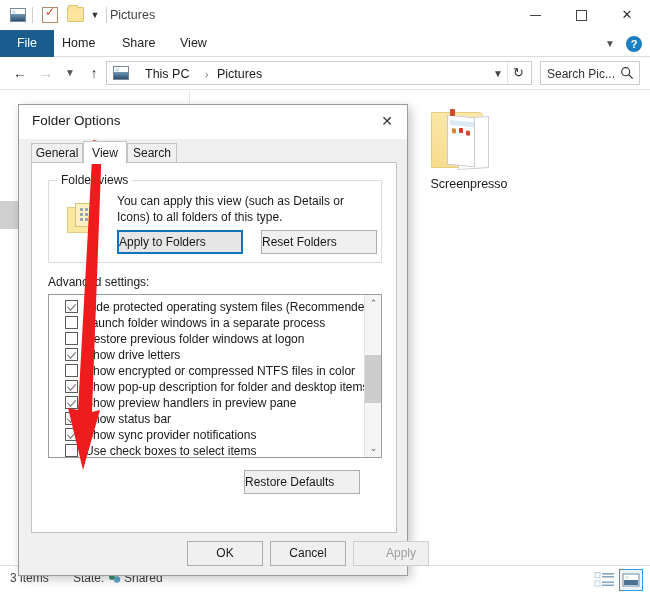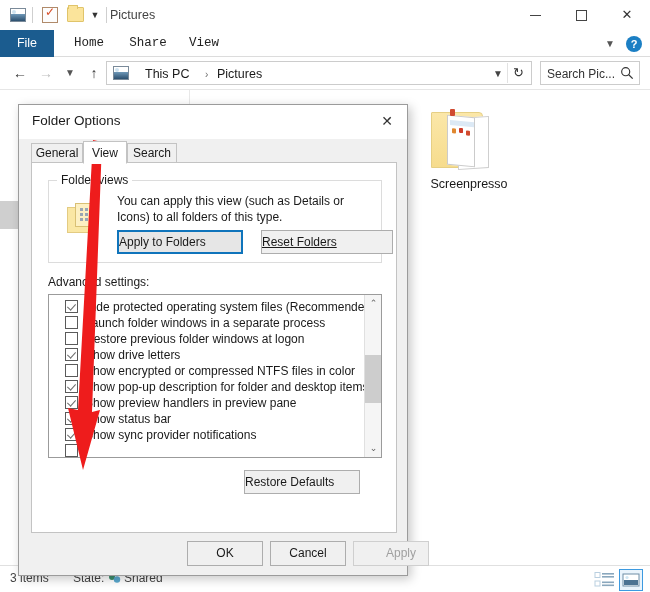--- a/index.html
+++ b/index.html
@@ -82,21 +82,21 @@
     position: absolute; left: 0; top: 30px; width: 650px; height: 27px;
     background: #ffffff; border-bottom: 1px solid #dcdcdc;
   }
   #tab-file {
     position: absolute; left: 0; top: 0; width: 54px; height: 27px;
     background: #1b5c8f; color: #ffffff;
     font-size: 12.5px; text-align: center; line-height: 27px;
   }
   .rtab {
     position: absolute; top: 0; height: 27px;
-    font-size: 12.5px; color: #222; line-height: 27px; text-align: center; font-family: Liberation Mono, monospace;
+    font-size: 12.5px; color: #222; line-height: 27px; 
   }
   #tab-home { left: 62px; width: 54px; }
   #tab-share { left: 122px; width: 52px; }
   #tab-view { left: 180px; width: 48px; }
   #ribbon-expand {
     position: absolute; right: 32px; top: 6px; width: 16px; height: 16px;
     color: #555; font-size: 10px; text-align: center; line-height: 16px;
   }
   #ribbon-help {
     position: absolute; right: 8px; top: 6px; width: 16px; height: 16px;
@@ -302,21 +302,21 @@
   }
   .dlgbtn {
     position: absolute; height: 24px;
     background: #f0f0f0; border: 1px solid #adadad;
     font-size: 12px; color: #1a1a1a; text-align: left; line-height: 22px;
   }
   #btn-apply-folders {
     left: 68px; top: 49px; width: 126px;
     border: 2px solid #0f74bb; background: #e6e6e6; line-height: 20px;
   }
-  #btn-reset-folders { left: 212px; top: 49px; width: 132px; text-decoration: underline; }
+  #btn-reset-folders { left: 212px; top: 49px; width: 116px; }
 
   
   #adv-label {
     position: absolute; left: 16px; top: 112px; font-size: 12px; color: #1a1a1a;
   }
   #adv-list {
     position: absolute; left: 16px; top: 131px; width: 334px; height: 164px;
     background: #ffffff; border: 1px solid #9b9b9b; overflow: hidden;
   }
   .adv-row {
@@ -543,20 +543,21 @@
             <div class="adv-row" style="top: 116px;">
               <div class="adv-cb checked"></div>
               <div class="adv-txt">Show status bar</div>
             </div>
             <div class="adv-row" style="top: 132px;">
               <div class="adv-cb checked"></div>
               <div class="adv-txt">Show sync provider notifications</div>
             </div>
             <div class="adv-row" style="top: 148px;">
               <div class="adv-cb"></div>
+              <div class="adv-txt">Use check boxes to select items</div>
             </div>
           </div>
         <div id="adv-scrollbar">
           <div id="sb-up" class="sb-arrow">⌃</div>
           <div id="sb-thumb"></div>
           <div id="sb-down" class="sb-arrow">⌄</div>
         </div>
       </div>
 
       <div id="btn-restore-defaults" class="dlgbtn">Restore Defaults</div>

